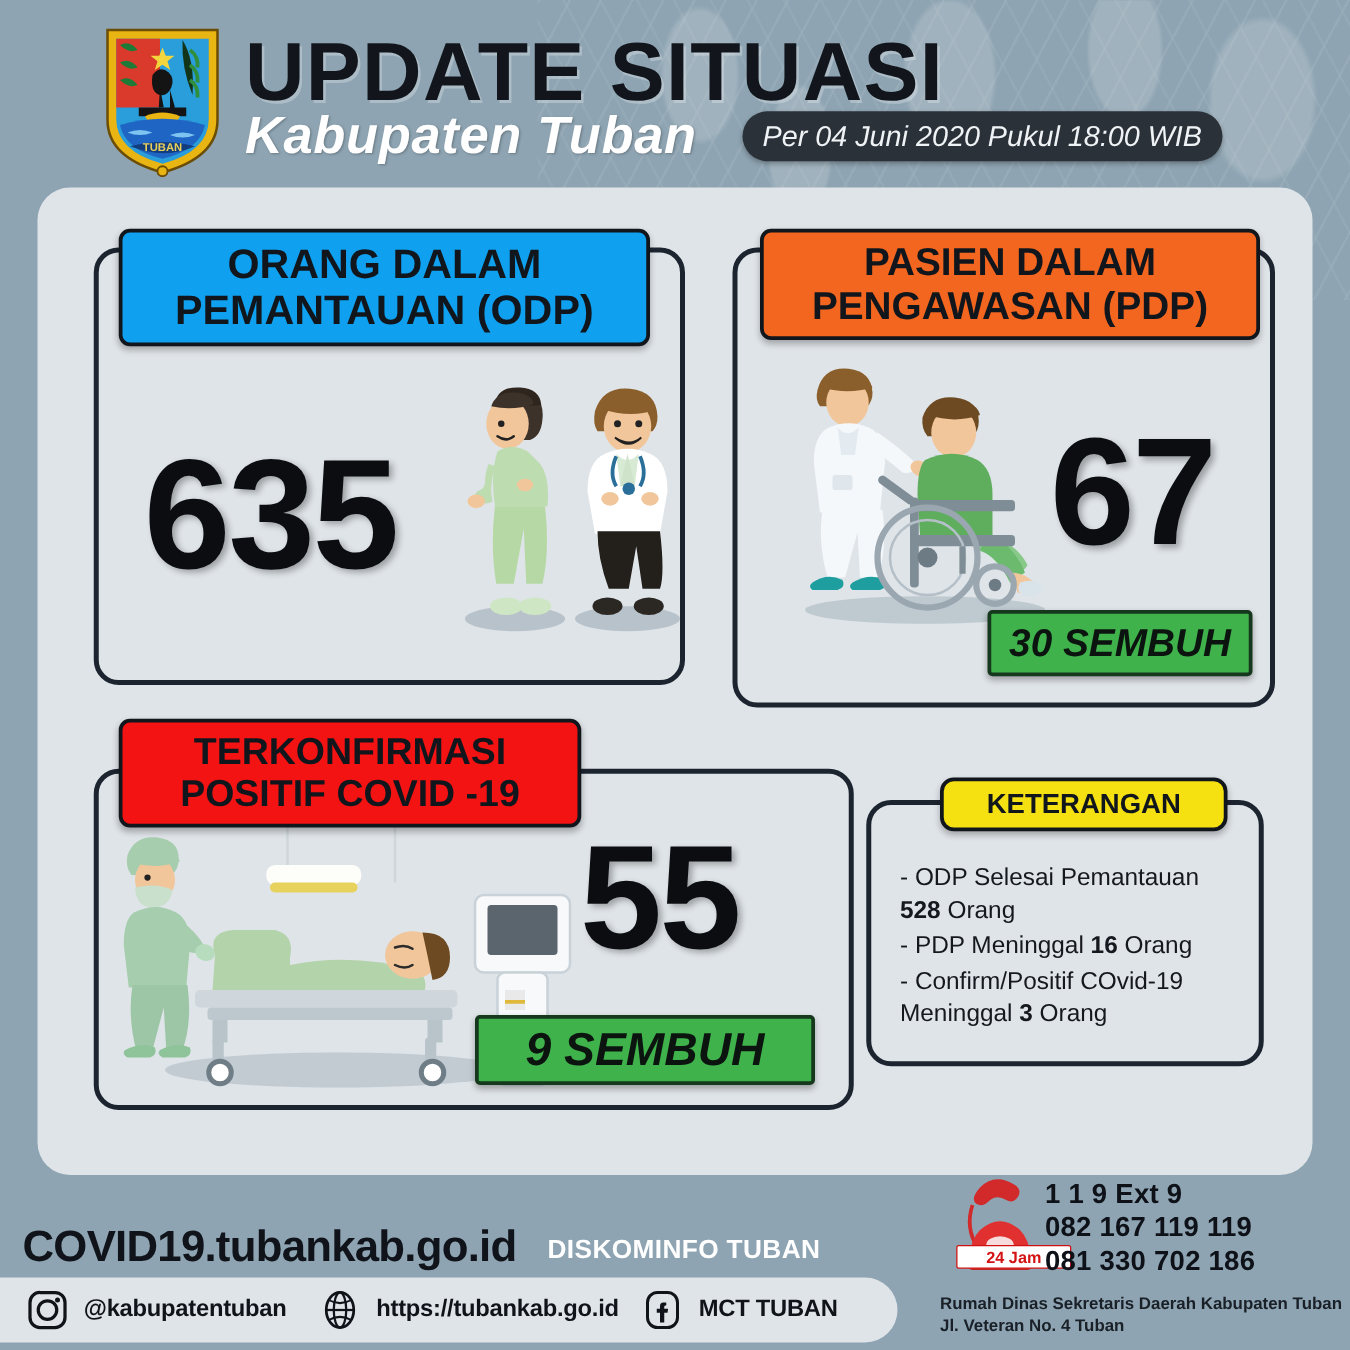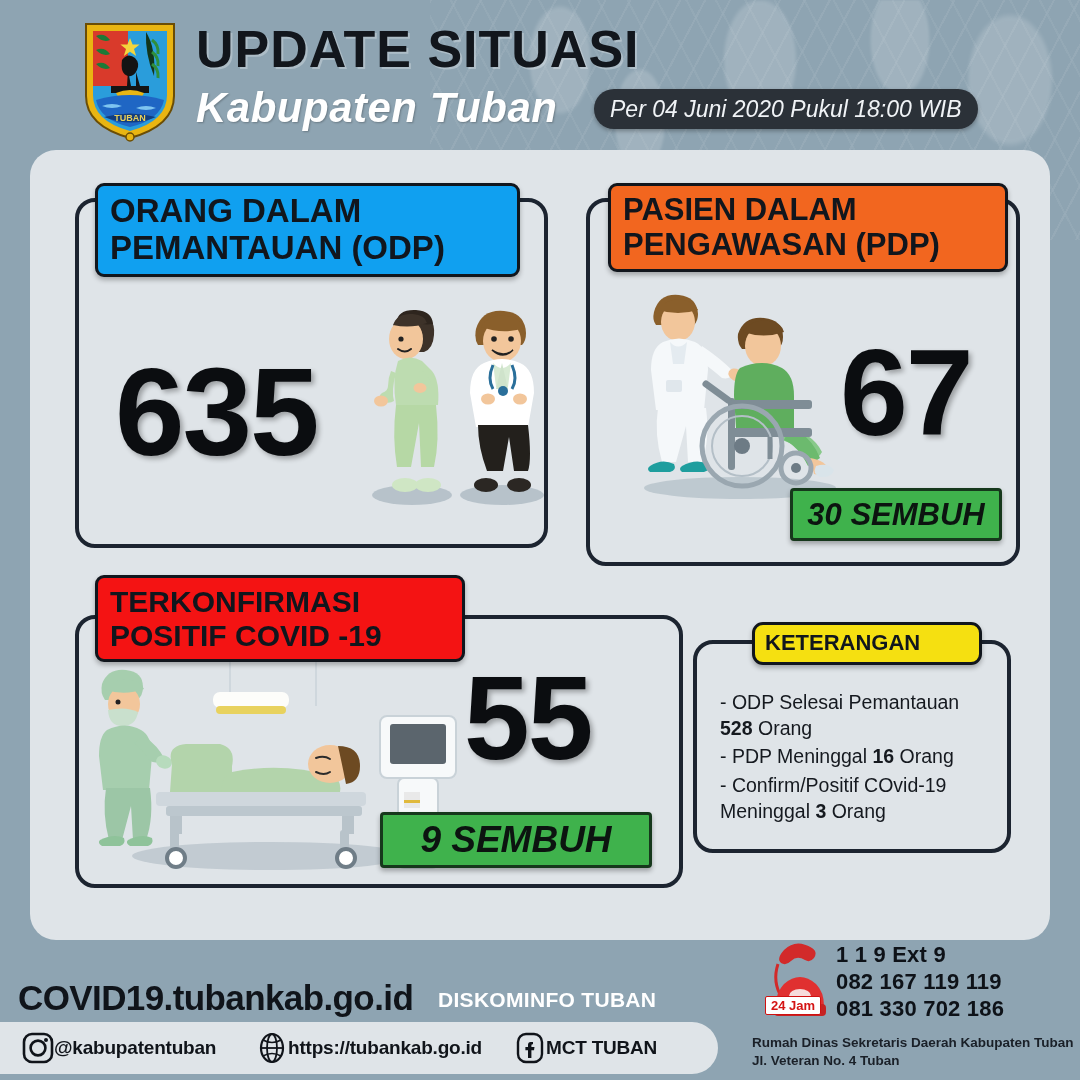--- a/index.html
+++ b/index.html
@@ -25,21 +25,21 @@
     background:
       repeating-linear-gradient(118deg, rgba(255,255,255,.55) 0 2px, transparent 2px 22px),
       repeating-linear-gradient(62deg, rgba(255,255,255,.45) 0 2px, transparent 2px 26px);
   }
 
   
   .header{position:absolute;left:0;top:0;width:1080px;height:150px;}
   .crest{position:absolute;left:78px;top:18px;width:104px;height:124px;}
   .title{
     position:absolute;left:196px;top:19px;
-    font-size:52px;font-weight:bold;color:#12161c;letter-spacing:1px;
+    font-size:66px;font-weight:bold;color:#12161c;letter-spacing:1px;
     text-shadow:2px 2px 0 rgba(255,255,255,.28);
   }
   .subtitle{
     position:absolute;left:196px;top:84px;
     font-size:42px;font-weight:bold;font-style:italic;color:#ffffff;
     letter-spacing:.5px;text-shadow:1px 1px 2px rgba(0,0,0,.25);
   }
   .datebadge{
     position:absolute;left:594px;top:89px;height:40px;line-height:40px;
     padding:0 16px;border-radius:20px;background:#2b3138;
@@ -49,21 +49,21 @@
 
   
   .panel{
     position:absolute;left:30px;top:150px;width:1020px;height:790px;
     background:#dfe4e8;border-radius:26px;
   }
 
   .card{position:absolute;border:4px solid #1c2430;border-radius:20px;background:#dfe4e8;}
   .cardtag{
     position:absolute;border:3px solid #11161d;border-radius:9px;
-    text-align:left;font-weight:bold;color:#11161d;
+    text-align:center;font-weight:bold;color:#11161d;
     line-height:1.12;padding:7px 12px;box-sizing:border-box;
     box-shadow:0 3px 5px rgba(0,0,0,.28);
   }
   .bignum{
     position:absolute;font-weight:bold;color:#0b0d10;
     text-shadow:3px 3px 5px rgba(0,0,0,.30);letter-spacing:-2px;
   }
   .sembuh{
     position:absolute;background:#3fb24c;border:3px solid #16381c;border-radius:4px;
     color:#0c1410;font-weight:bold;font-style:italic;text-align:center;
@@ -107,33 +107,33 @@
     letter-spacing:-.6px;
   }
   .dinas{
     position:absolute;left:438px;top:48px;font-size:21px;font-weight:bold;color:#ffffff;
     letter-spacing:.3px;
   }
   .socialbar{
     position:absolute;left:0;top:82px;width:718px;height:52px;
     background:#dfe4e8;border-radius:0 26px 26px 0;
   }
-  .social{position:absolute;top:10px;display:flex;align-items:center;gap:0;}
+  .social{position:absolute;top:10px;display:flex;align-items:center;gap:13px;}
   .social span{font-size:19px;font-weight:bold;color:#10141a;letter-spacing:-.2px;}
   .phones{
     position:absolute;left:836px;top:2px;font-size:22px;font-weight:bold;color:#0e1218;
     line-height:1.22;letter-spacing:.2px;
   }
   .addr{
     position:absolute;left:752px;top:94px;font-size:13.5px;font-weight:bold;
     color:#1a2028;line-height:1.33;
   }
   .jam24{
     position:absolute;left:765px;top:56px;background:#fff;border:1px solid #cf1111;
-    color:#d41414;font-size:13px;font-weight:bold;padding:1px 5px;border-radius:2px;
+    color:#d41414;font-size:13px;font-weight:bold;padding:1px 23px;border-radius:2px;
   }
 </style>
 </head>
 <body>
 
 <div class="watermark"></div>
 <div class="watermark2"></div>
 
 <div class="header">
 

